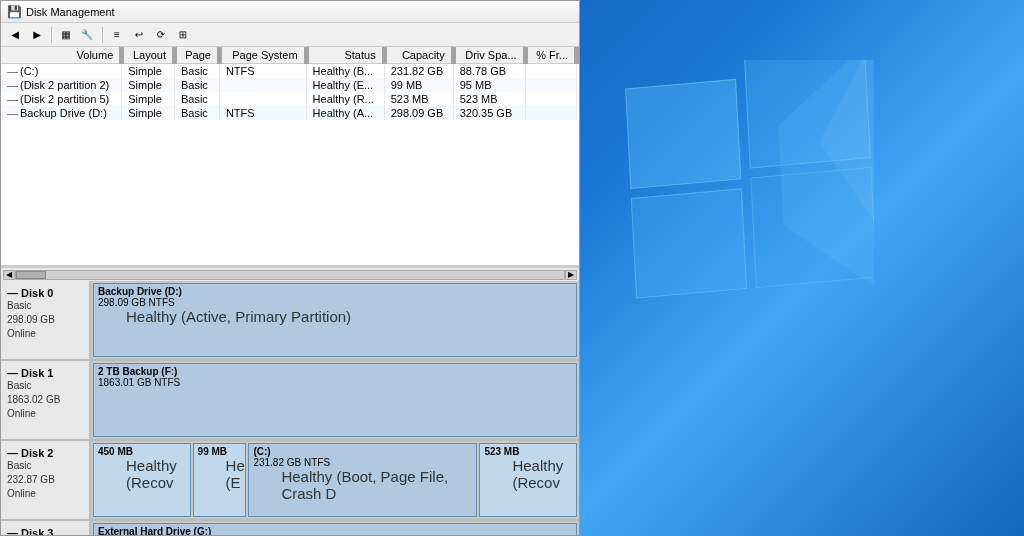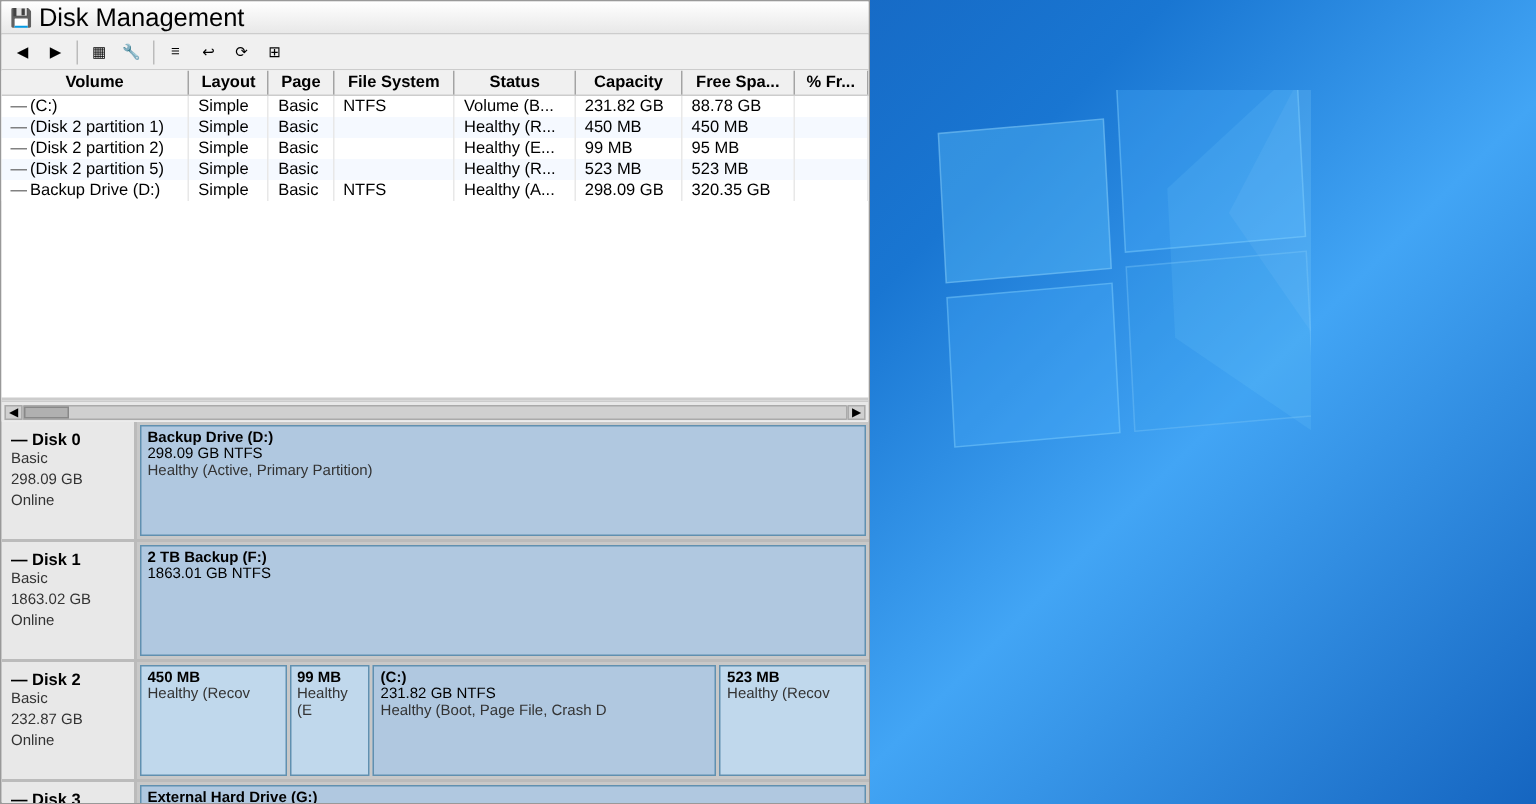--- a/index.html
+++ b/index.html
@@ -90,25 +90,25 @@
       width: 100%;
       border-collapse: collapse;
       font-size: 11px;
     }
 
     .vol-table thead tr {
       background: #f0f0f0;
     }
 
     .vol-table th {
-      text-align: center;
+      text-align: right;
       padding: 2px 6px;
       border-bottom: 1px solid #ccc;
-      border-right: 1px solid #a3a3a3;
-      font-weight: bold;
+      border-right: 5px solid #a3a3a3;
+      font-weight: normal;
       color: #000;
       white-space: nowrap;
       cursor: pointer;
       user-select: none;
     }
 
     .vol-table td {
       padding: 1px 6px;
       border-right: 1px solid #e8e8e8;
       white-space: nowrap;
@@ -186,22 +186,23 @@
       overflow: hidden;
       text-overflow: ellipsis;
     }
 
     .partition-size {
       font-size: 10px;
       color: #000;
     }
 
     .partition-status {
-      font-size: 10px;
+      font-size: 15px;
       color: #333;
+      margin-left: 28px;
     }
 
     .partition-large {
       background: #b0c8e0;
     }
 
     .partition-small {
       background: #c0d8ec;
     }
 
@@ -263,21 +264,21 @@
       <polygon points="260,0 160,80 160,180 260,260" fill="rgba(150,230,255,0.15)"></polygon>
       <polygon points="260,0 200,100 260,200" fill="rgba(200,240,255,0.1)"></polygon>
     </g>
   </svg>
 </div>
 
 <div class="dm-window">
 
   <div class="title-bar">
     <span style="font-size:12px;">💾</span>
-    <span style="font-size:17px; font-weight:500;">Disk Management</span>
+    <span style="font-size:11px; font-weight:500;">Disk Management</span>
   </div>
 
   <div class="toolbar">
     <button class="toolbar-btn" title="Back">◀</button>
     <button class="toolbar-btn" title="Forward">▶</button>
     <div class="toolbar-sep"></div>
     <button class="toolbar-btn" title="View">▦</button>
     <button class="toolbar-btn" title="Properties">🔧</button>
     <div class="toolbar-sep"></div>
     <button class="toolbar-btn" title="Action">≡</button>
@@ -286,46 +287,36 @@
     <button class="toolbar-btn" title="View">⊞</button>
   </div>
 
   <div class="upper-panel">
     <table class="vol-table">
       <thead>
         <tr>
           <th>Volume</th>
           <th>Layout</th>
           <th>Page</th>
-          <th>File System</th>
+          <th>Page System</th>
           <th>Status</th>
           <th>Capacity</th>
-          <th>Free Spa...</th>
+          <th>Driv Spa...</th>
           <th>% Fr...</th>
         </tr>
       </thead>
       <tbody id="vol-tbody">
       <tr>
     <td><span class="vol-dash">—</span>(C:)</td>
     <td>Simple</td>
     <td>Basic</td>
     <td>NTFS</td>
-    <td>Volume (B...</td>
+    <td>Healthy (B...</td>
     <td>231.82 GB</td>
     <td>88.78 GB</td>
-    <td></td>
-  </tr>
-          <tr>
-    <td><span class="vol-dash">—</span>(Disk 2 partition 1)</td>
-    <td>Simple</td>
-    <td>Basic</td>
-    <td></td>
-    <td>Healthy (R...</td>
-    <td>450 MB</td>
-    <td>450 MB</td>
     <td></td>
   </tr>
           <tr>
     <td><span class="vol-dash">—</span>(Disk 2 partition 2)</td>
     <td>Simple</td>
     <td>Basic</td>
     <td></td>
     <td>Healthy (E...</td>
     <td>99 MB</td>
     <td>95 MB</td>

